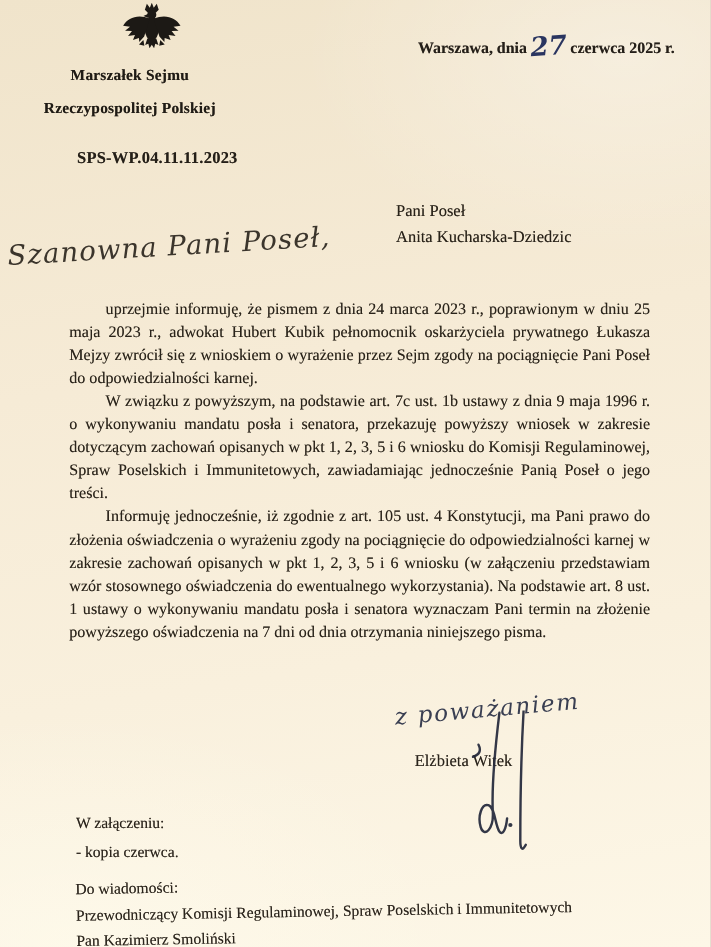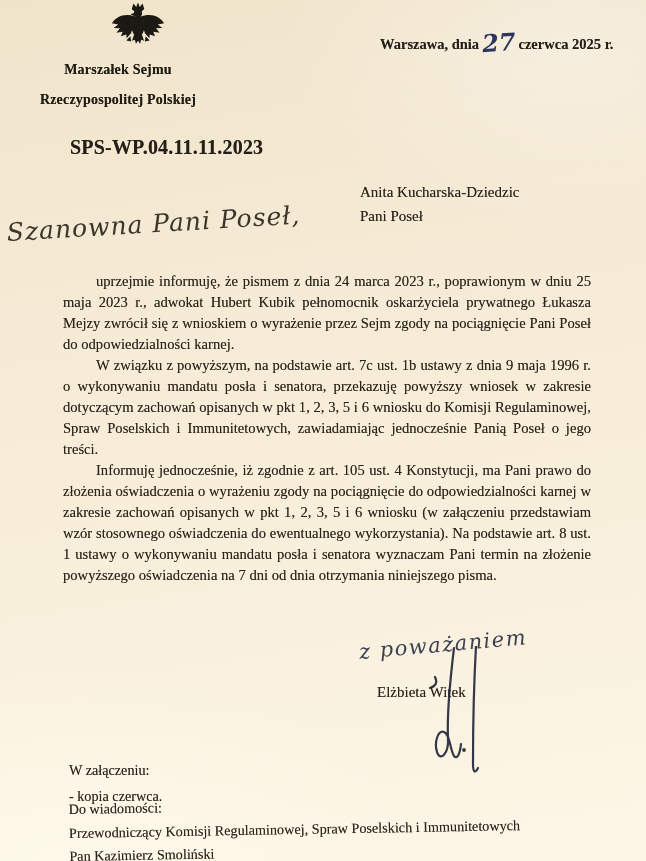--- a/index.html
+++ b/index.html
@@ -19,21 +19,21 @@
 
   
   .eagle{left:111px;top:2px;width:54px;height:48px;}
   .office{
     left:8px;top:55px;width:220px;
     text-align:center;font-weight:bold;font-size:14px;line-height:30px;
     color:#1f1b15;letter-spacing:0.2px;
     text-shadow:0 0 0.6px rgba(40,30,20,0.6);
   }
   .refnum{
-    left:70px;top:136px;font-weight:bold;font-size:20px;color:#241f18;
+    left:70px;top:136px;font-weight:bold;font-size:15px;color:#241f18;
     letter-spacing:0.2px;text-shadow:0 0 0.5px rgba(40,30,20,0.55);
   }
 
   
   .dateline{
     left:380px;top:36px;width:240px;font-size:14.5px;font-weight:bold;color:#241f19;
     white-space:nowrap;text-shadow:0 0 0.5px rgba(40,30,20,0.5);
   }
   .dateline .day{
     display:inline-block;font-size:24px;font-weight:bold;font-style:italic;
@@ -67,21 +67,21 @@
     font-family:"DejaVu Serif",serif;font-style:italic;
     font-size:21px;color:#3a3f52;letter-spacing:1.5px;
     transform:rotate(-5deg);transform-origin:left top;white-space:nowrap;
   }
   .signer{left:377px;top:684px;font-size:15px;color:#2a241c;
     text-shadow:0 0 0.5px rgba(40,30,20,0.5);}
   .signature{left:420px;top:646px;width:70px;height:150px;}
 
   
   .attachments{left:69px;top:736px;font-size:14.2px;line-height:26px;color:#2a241c;
-    text-shadow:0 0 0.5px rgba(40,30,20,0.5);margin-top:21px;}
+    text-shadow:0 0 0.5px rgba(40,30,20,0.5);}
   .cc{
     left:69px;top:798px;font-size:14.2px;line-height:23.5px;color:#2a241c;
     transform:rotate(-1deg);transform-origin:left center;
     text-shadow:0 0 0.5px rgba(40,30,20,0.5);white-space:nowrap;
   }
 </style>
 </head>
 <body>
 
 <div class="page">
@@ -103,22 +103,22 @@
   <div class="abs office">
     <div>Marszałek Sejmu</div>
     <div>Rzeczypospolitej Polskiej</div>
   </div>
 
   <div class="abs dateline"><span>Warszawa, dnia</span><span class="day">27</span><span>czerwca 2025 r.</span></div>
 
   <div class="abs refnum">SPS-WP.04.11.11.2023</div>
 
   <div class="abs addressee">
+    <div>Pani Poseł</div>
     <div>Anita Kucharska-Dziedzic</div>
-    <div>Pani Poseł</div>
   </div>
 
   <div class="abs salutation">Szanowna Pani Poseł,</div>
 
   <div class="abs body">
     <p>uprzejmie informuję, że pismem z dnia 24 marca 2023 r., poprawionym w dniu 25 maja 2023 r., adwokat Hubert Kubik pełnomocnik oskarżyciela prywatnego Łukasza Mejzy zwrócił się z wnioskiem o wyrażenie przez Sejm zgody na pociągnięcie Pani Poseł do odpowiedzialności karnej.</p>
     <p>W związku z powyższym, na podstawie art. 7c ust. 1b ustawy z dnia 9 maja 1996 r. o wykonywaniu mandatu posła i senatora, przekazuję powyższy wniosek w zakresie dotyczącym zachowań opisanych w pkt 1, 2, 3, 5 i 6 wniosku do Komisji Regulaminowej, Spraw Poselskich i Immunitetowych, zawiadamiając jednocześnie Panią Poseł o jego treści.</p>
     <p>Informuję jednocześnie, iż zgodnie z art. 105 ust. 4 Konstytucji, ma Pani prawo do złożenia oświadczenia o wyrażeniu zgody na pociągnięcie do odpowiedzialności karnej w zakresie zachowań opisanych w pkt 1, 2, 3, 5 i 6 wniosku (w załączeniu przedstawiam wzór stosownego oświadczenia do ewentualnego wykorzystania). Na podstawie art. 8 ust. 1 ustawy o wykonywaniu mandatu posła i senatora wyznaczam Pani termin na złożenie powyższego oświadczenia na 7 dni od dnia otrzymania niniejszego pisma.</p>
   </div>
 

